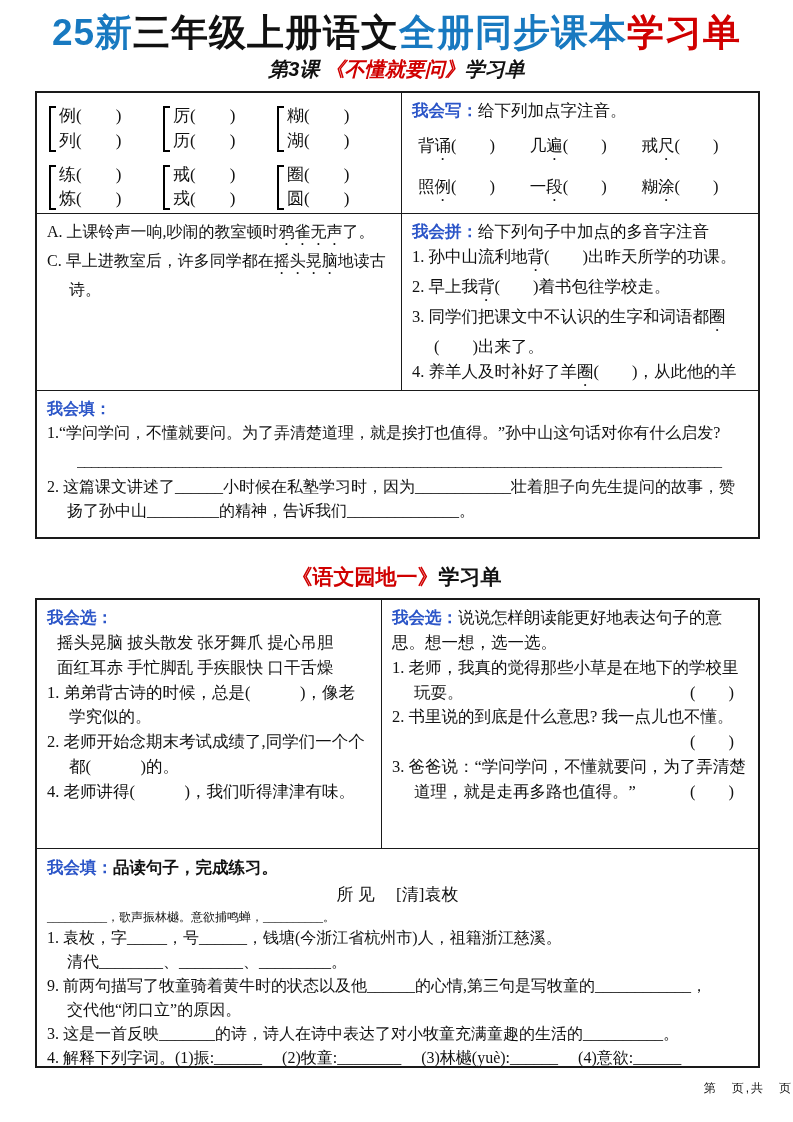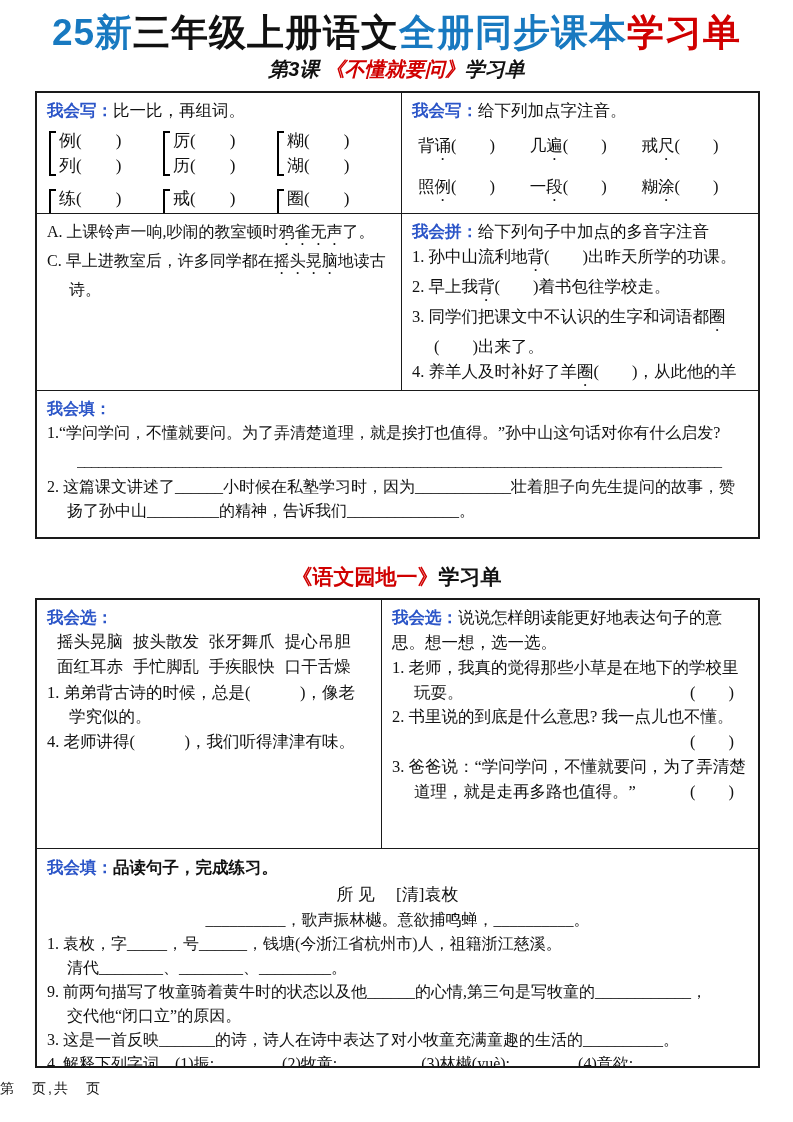--- a/index.html
+++ b/index.html
@@ -39,47 +39,46 @@
   .pair{ display:flex; align-items:stretch;}
   .bracket{ width:7px; border:2px solid #000; border-right:none; margin:2px 3px 2px 0;}
   .pline{ font-size:17px; line-height:1.45; white-space:nowrap;}
   
   .wgrid{ display:grid; grid-template-columns:1.05fr 1.05fr 1fr; row-gap:11px; margin-top:10px; padding-left:6px;}
   .witem{ white-space:nowrap; font-size:16.5px;}
   .hq{ padding-left:20px; text-indent:-20px; white-space:pre-wrap;}
   .opt{ padding-left:22px; text-indent:-22px;}
   .blankline{ display:block; overflow:hidden; white-space:nowrap; height:1.5em;
     margin:4px 8px 2px 30px; color:#333; letter-spacing:-1px;}
-  .bank{ padding-left:10px; white-space:nowrap;font-family:Liberation Mono, monospace;}
+  .bank{ padding-left:10px; white-space:nowrap;}
   .optline{ padding-left:12px; margin:6px 0 2px; white-space:nowrap;}
   .ansr{ float:right; padding-right:14px;}
   .poem-title{ text-align:center; font-size:17px; margin-top:2px;}
-  .poem-line{ text-align:center; font-size:16px;}
+  .poem-line{ text-align:left; font-size:12px;}
   .fitem{ padding-left:20px; text-indent:-20px; white-space:pre-wrap; font-size:16px; line-height:1.5;}
-  .footer{ text-align:left; font-size:14px; margin-top:12px; letter-spacing:2px;
+  .footer{ text-align:right; font-size:12px; margin-top:12px; letter-spacing:2px;
     font-family:"Liberation Sans","DejaVu Sans",sans-serif;}
   .clr::after{content:"";display:block;clear:both;}
 </style>
 </head>
 <body>
 
 <div class="sheet">
 
   <div class="main-title">
     <span class="c-blue">25新</span><span>三年级上册语文</span><span class="c-blue">全册同步课本</span><span class="c-red">学习单</span>
   </div>
 
   <div class="sub-title">
     <span>第3课 </span><span class="c-red">《不懂就要问》</span><span>学习单</span>
   </div>
 
   <div class="tbl tbl1">
 
     <div class="cell bR bB r1">
-      <div><span class="lbl">我会写：</span><span>比一比，再组词。</span></div>
       <div class="pairs">
         <div class="pair">
             <div class="bracket"></div>
             <div>
               <div class="pline"><span>例</span><span>(　　)</span></div>
               <div class="pline"><span>列</span><span>(　　)</span></div>
             </div>
           </div>
         <div class="pair">
             <div class="bracket"></div>
@@ -157,20 +156,21 @@
     <span class="c-red">《语文园地一》</span><span>学习单</span>
   </div>
 
   <div class="tbl tbl2">
 
     <div class="cell bR bB g1">
       <div><span class="lbl">我会选：</span></div>
       <div class="bank">摇头晃脑  披头散发  张牙舞爪  提心吊胆</div>
       <div class="bank">面红耳赤  手忙脚乱  手疾眼快  口干舌燥</div>
       <div class="opt">1. 弟弟背古诗的时候，总是(　　　)，像老学究似的。</div>
+      <div class="opt">2. 老师开始念期末考试成绩了,同学们一个个都(　　　)的。</div>
       <div class="opt">4. 老师讲得(　　　)，我们听得津津有味。</div>
     </div>
 
     <div class="cell bB g1">
       <div><span class="lbl">我会选：</span><span>说说怎样朗读能更好地表达句子的意思。想一想，选一选。</span></div>
       <div class="opt clr"><span>1. 老师，我真的觉得那些小草是在地下的学校里玩耍。</span><span class="ansr">(　　)</span></div>
       <div class="opt clr"><span>2. 书里说的到底是什么意思? 我一点儿也不懂。</span><span class="ansr">(　　)</span></div>
       <div class="opt clr"><span>3. 爸爸说：“学问学问，不懂就要问，为了弄清楚道理，就是走再多路也值得。”</span><span class="ansr">(　　)</span></div>
     </div>
 

